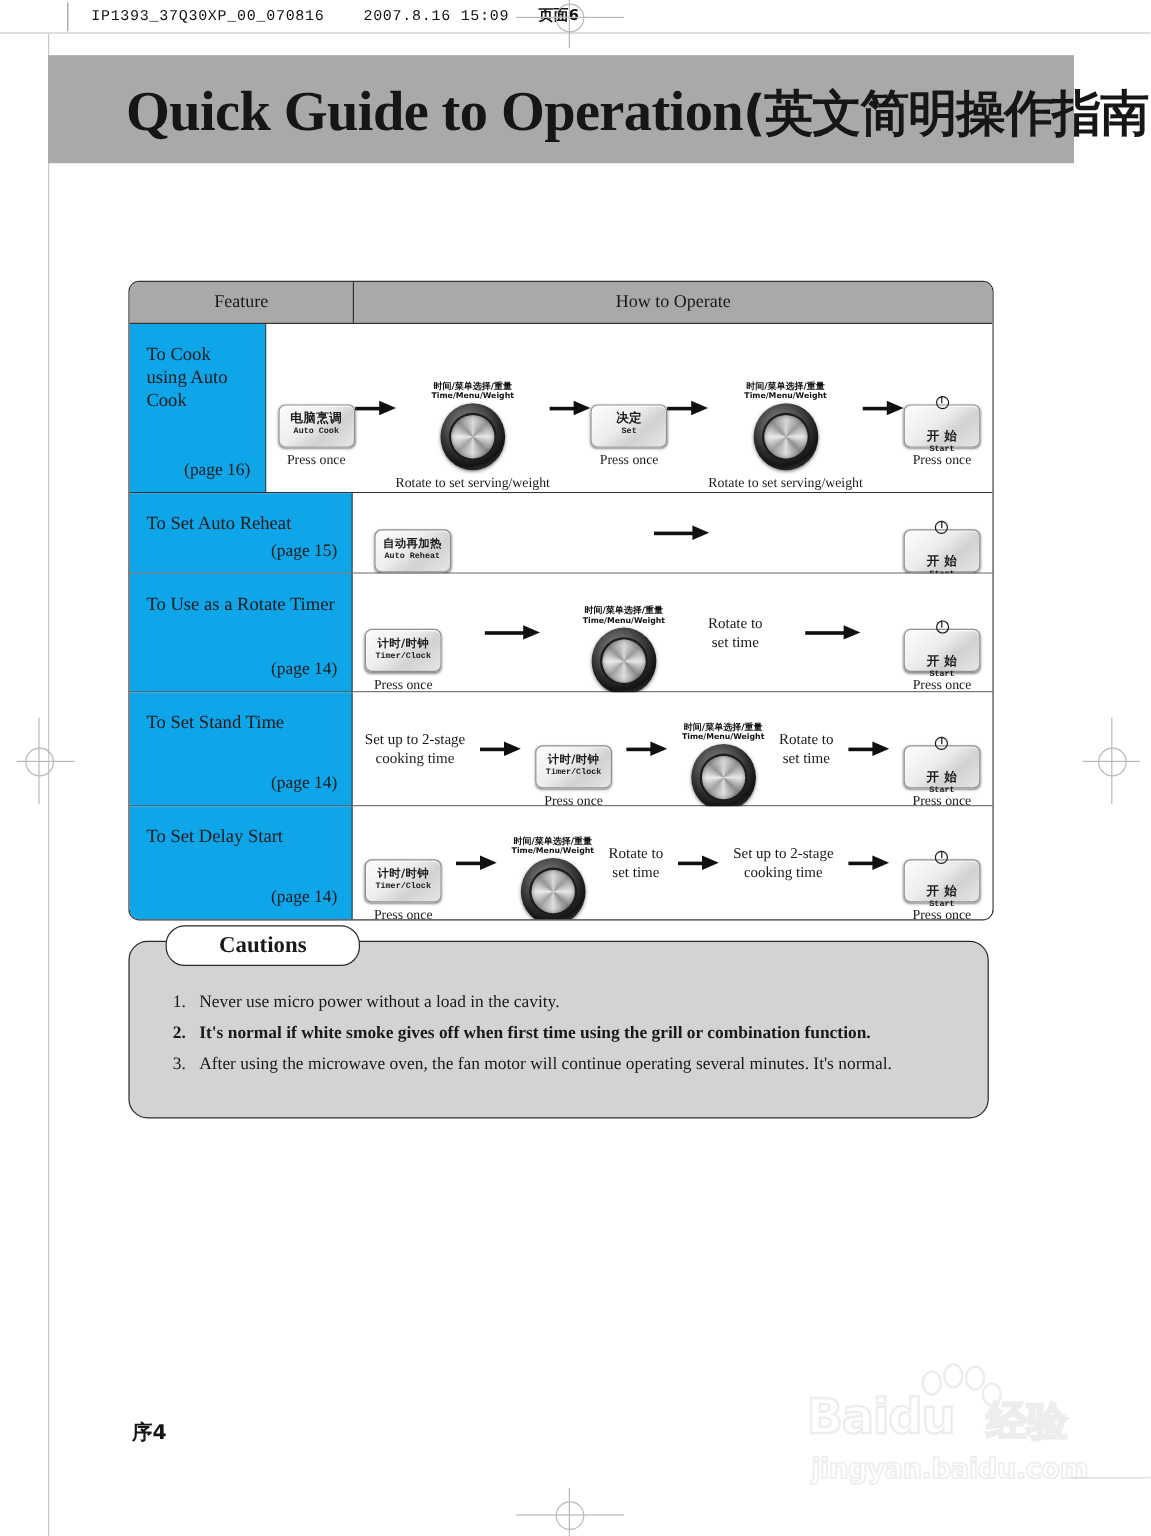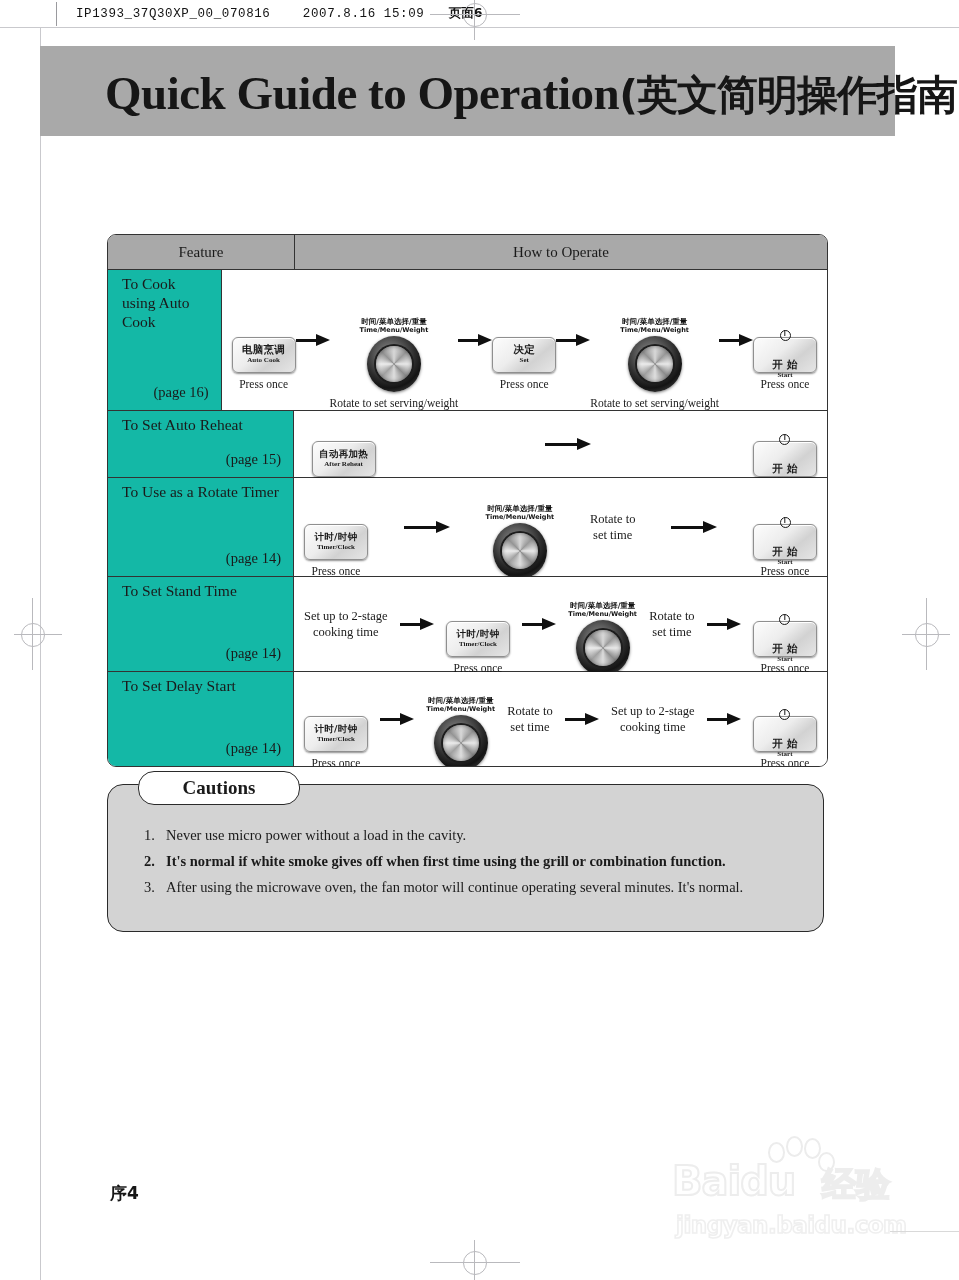--- a/index.html
+++ b/index.html
@@ -33,41 +33,41 @@
   
   .table{position:absolute;left:107px;top:234px;width:719px;border:1px solid #333;
       border-radius:9px;overflow:hidden;background:#fff;}
   .thead{display:flex;background:#a9a9a9;height:34px;border-bottom:1px solid #333;}
   .th-feature{width:186px;border-right:1px solid #333;display:flex;align-items:center;
       justify-content:center;font-size:15px;}
   .th-how{flex:1;display:flex;align-items:center;justify-content:center;font-size:15px;}
 
   .trow{display:flex;border-bottom:1px solid #333;}
   .trow:last-child{border-bottom:none;}
-  .cell-feature{width:186px;border-right:1px solid #333;background:#14b8a6;
-      position:relative;padding:4px 12px 10px 14px;box-sizing:border-box;}
+  .cell-feature{width:186px;border-right:1px solid #333;background:#0ea5e9;
+      position:relative;padding:16px 12px 10px 14px;box-sizing:border-box;}
   .feat-name{font-size:15.5px;line-height:19px;}
   .feat-page{font-size:14.5px;text-align:right;position:absolute;right:12px;bottom:9px;}
   .cell-how{flex:1;position:relative;background:#fff;}
 
   
   .flow{display:flex;align-items:center;justify-content:space-between;
       height:100%;padding:0 10px;box-sizing:border-box;}
   .step{display:flex;flex-direction:column;align-items:center;position:relative;margin-top:47px;}
   .step .cap{font-size:11.5px;margin-top:5px;white-space:nowrap;text-align:center;line-height:13px;}
   .step .cap.empty{visibility:hidden;}
 
   
   .key{width:62px;height:34px;border-radius:6px;border:1px solid #8f8f8f;
       background:linear-gradient(140deg,#fdfdfd 0%,#ededed 42%,#d2d2d2 66%,#e6e6e6 100%);
       box-shadow:0 1px 2px rgba(0,0,0,.45), inset 0 1px 0 #fff;
       display:flex;flex-direction:column;align-items:center;justify-content:center;}
   .key .k-cn{font-family:"DejaVu Sans",sans-serif;font-size:10.5px;font-weight:700;
       color:#1b1b1b;line-height:11px;letter-spacing:.3px;white-space:nowrap;}
-  .key .k-en{font-family:Liberation Serif, serif;font-size:7px;font-weight:700;
+  .key .k-en{font-family:Liberation Mono, monospace;font-size:7px;font-weight:700;
       color:#1b1b1b;line-height:9px;margin-top:1px;white-space:nowrap;}
   .key.small .k-cn{font-size:9.5px;}
   .key .k-row{display:flex;align-items:center;gap:18px;flex-direction:column;}
   .pw{width:9px;height:9px;border:1.4px solid #1b1b1b;border-radius:50%;position:relative;display:inline-block;}
   .pw::after{content:"";position:absolute;left:50%;top:-1px;width:1.4px;height:6px;
       background:#1b1b1b;transform:translateX(-50%);}
 
   
   .knobwrap{display:flex;flex-direction:column;align-items:center;}
   .knob-lbl{font-family:"DejaVu Sans",sans-serif;text-align:center;margin-bottom:2px;}
@@ -247,21 +247,21 @@
       <div class="trow" style="height: 66px;">
         <div class="cell-feature">
           <div class="feat-name">To Set Auto Reheat</div>
           <div class="feat-page">(page 15)</div>
         </div>
         <div class="cell-how">
           <div class="flow">
             <div class="step">
               <div class="key small">
                 <div class="k-cn">自动再加热</div>
-                <div class="k-en">After Reheat</div>
+                <div class="k-en">Auto Reheat</div>
               </div>
               <div class="cap">Select the weight</div>
             </div>
             <div class="arrow">
               <div class="shaft"></div>
               <div class="head"></div>
             </div>
             <div class="step">
               <div class="key">
                 <div class="k-cn">

